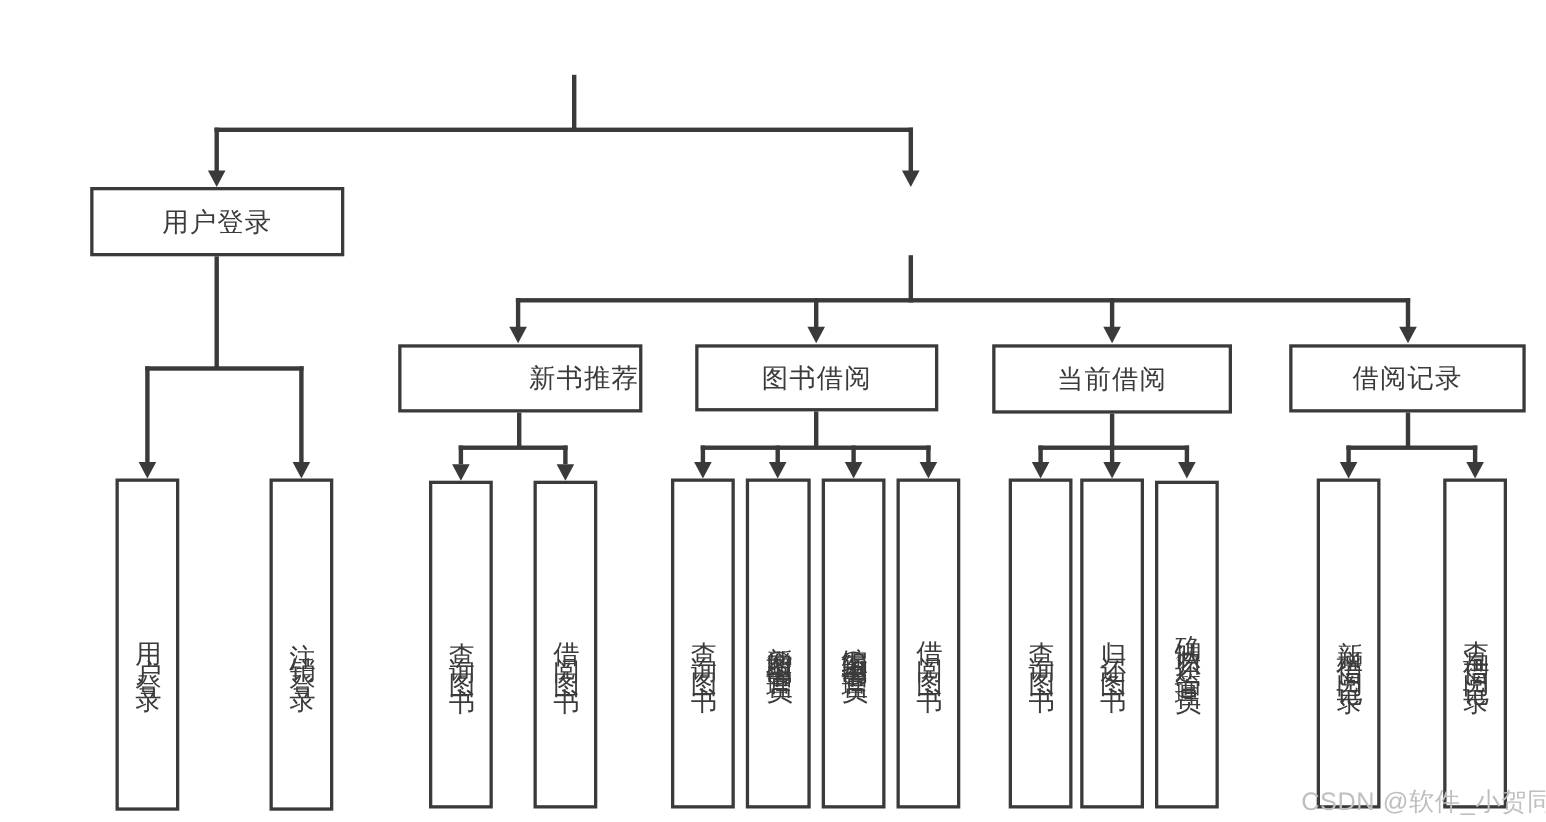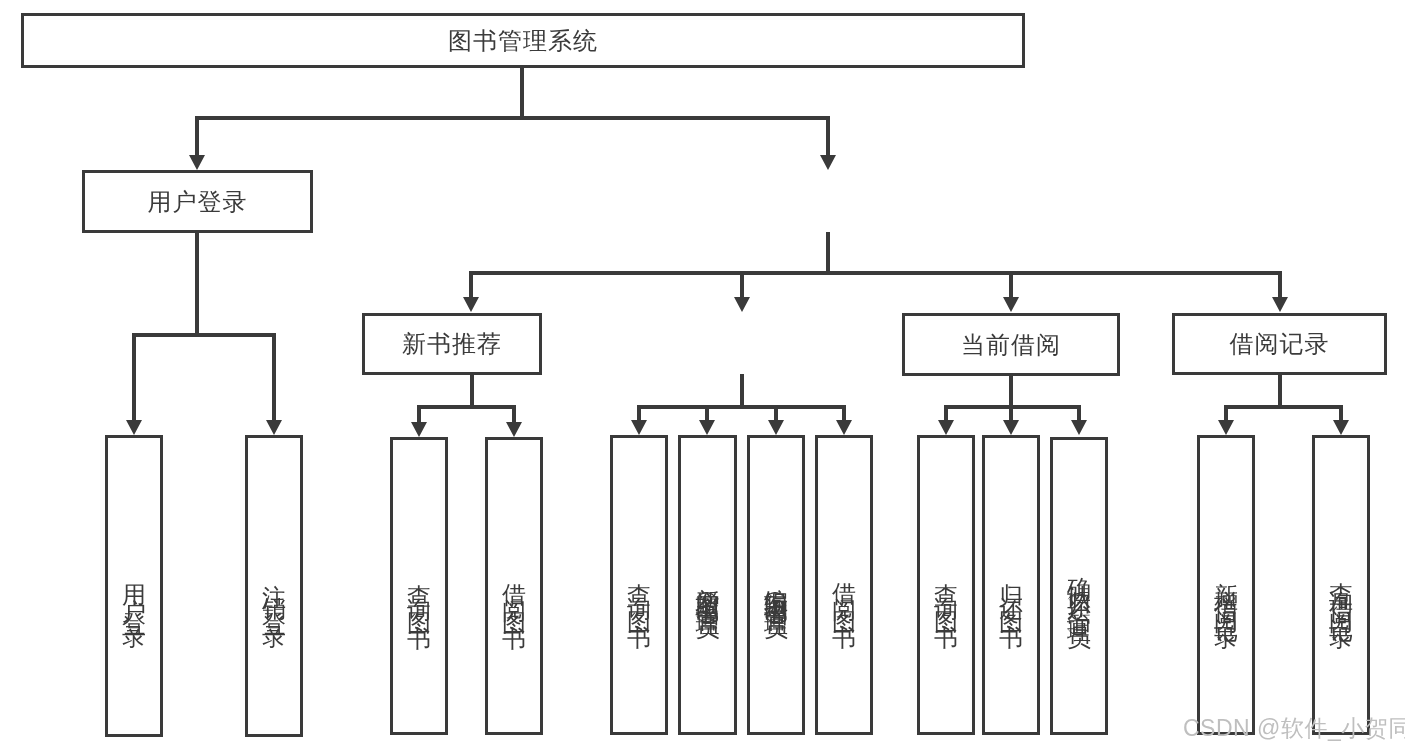--- a/index.html
+++ b/index.html
@@ -41,23 +41,20 @@
   .watermark{
     position:absolute;left:1183px;top:713px;font-size:23px;
     color:var(--watermark);letter-spacing:0.5px;z-index:5;white-space:nowrap;
   }
 </style>
 </head>
 <body>
 
 <div class="canvas">
 
-  <div class="hbox" style="left:21px;top:13px;width:1004px;height:55px;">
-    <span>图书管理系统</span>
-  </div>
 
   <div class="vline" style="left:520px;top:68px;height:50px;"></div>
   <div class="hline" style="left:195px;top:116px;width:635px;"></div>
   <div class="vline" style="left:195px;top:116px;height:40px;"></div>
   <div class="arrow" style="left:189px;top:155px;"></div>
   <div class="vline" style="left:826px;top:116px;height:40px;"></div>
   <div class="arrow" style="left:820px;top:155px;"></div>
 
   <div class="hbox" style="left:82px;top:170px;width:231px;height:63px;">
     <span>用户登录</span>
@@ -81,22 +78,25 @@
   <div class="hline" style="left:469px;top:271px;width:813px;"></div>
   <div class="vline" style="left:469px;top:271px;height:27px;"></div>
   <div class="arrow" style="left:463px;top:297px;"></div>
   <div class="vline" style="left:740px;top:271px;height:27px;"></div>
   <div class="arrow" style="left:734px;top:297px;"></div>
   <div class="vline" style="left:1009px;top:271px;height:27px;"></div>
   <div class="arrow" style="left:1003px;top:297px;"></div>
   <div class="vline" style="left:1278px;top:271px;height:27px;"></div>
   <div class="arrow" style="left:1272px;top:297px;"></div>
 
-  <div class="hbox" style="left:362px;top:313px;width:180px;height:62px;">
+  <div class="hbox" style="left:362px;top:313px;width:222px;height:62px;justify-content:flex-end;">
     <span>新书推荐</span>
+  </div>
+  <div class="hbox" style="left:632px;top:313px;width:221px;height:61px;">
+    <span>图书借阅</span>
   </div>
   <div class="hbox" style="left:902px;top:313px;width:218px;height:63px;">
     <span>当前借阅</span>
   </div>
   <div class="hbox" style="left:1172px;top:313px;width:215px;height:62px;">
     <span>借阅记录</span>
   </div>
 
   <div class="vline" style="left:470px;top:375px;height:33px;"></div>
   <div class="hline" style="left:417px;top:405px;width:99px;"></div>

